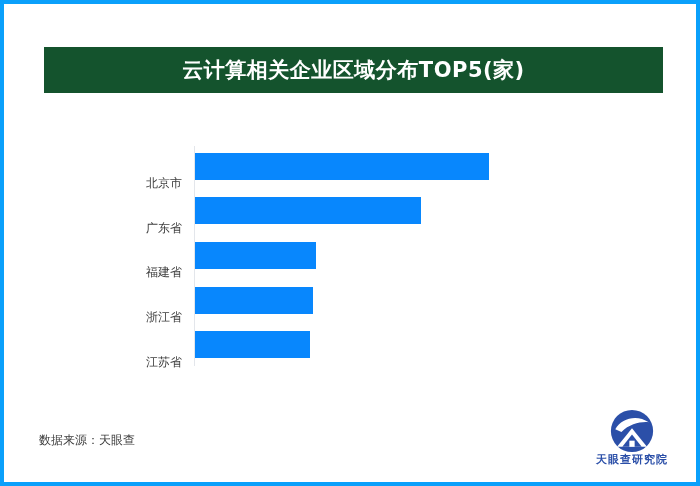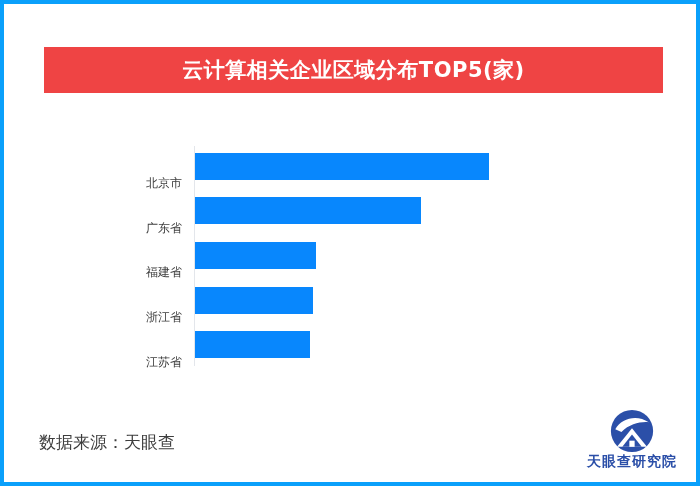--- a/index.html
+++ b/index.html
@@ -102,21 +102,21 @@
     height: 27px;
     background: #0887fd;
     width: 0;
   }
 
   
   .source-note {
     position: absolute;
     left: 35px;
     top: 430px;
-    font-size: 17px;
+    font-size: 12px;
     color: #3d3d3d;
     line-height: 1;
     white-space: nowrap;
   }
 
   .logo {
     position: absolute;
     left: 576px;
     top: 405px;
     width: 104px;
@@ -126,34 +126,34 @@
     align-items: center;
     justify-content: flex-start;
   }
   .logo-mark {
     width: 44px;
     height: 44px;
     display: block;
   }
   .logo-text {
     margin-top: 1px;
-    font-size: 14px;
+    font-size: 11px;
     font-weight: bold;
     color: #2b4fa8;
     letter-spacing: 1px;
     line-height: 1;
     white-space: nowrap;
   }
 </style>
 </head>
 <body>
 
 <div class="canvas" style="border-color: rgb(10, 160, 251);">
 
-  <div class="title-banner" style="background: #ef4444;">
+  <div class="title-banner" style="background: #14532d;">
     <div class="title-text">云计算相关企业区域分布TOP5(家)</div>
   </div>
 
   <div class="plot">
     <div class="axis-line"></div>
     <div class="bars">
 
       <div class="bar-row" style="top:0px;">
         <div class="bar-label">北京市</div>
         <div class="bar-track">

